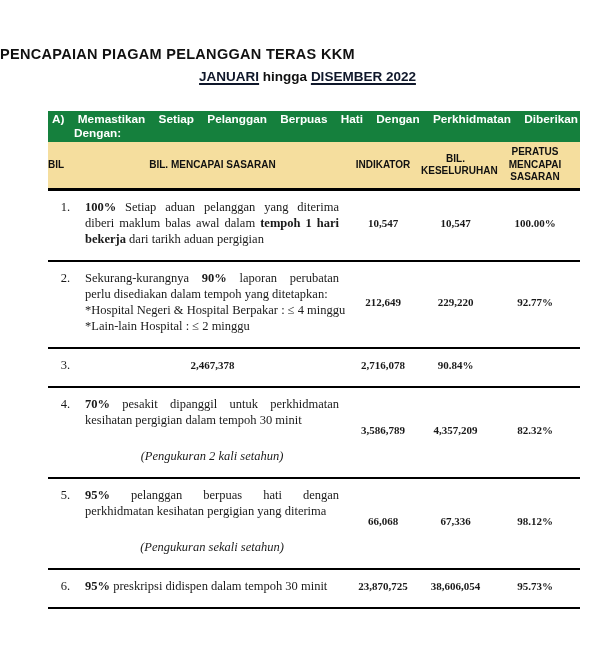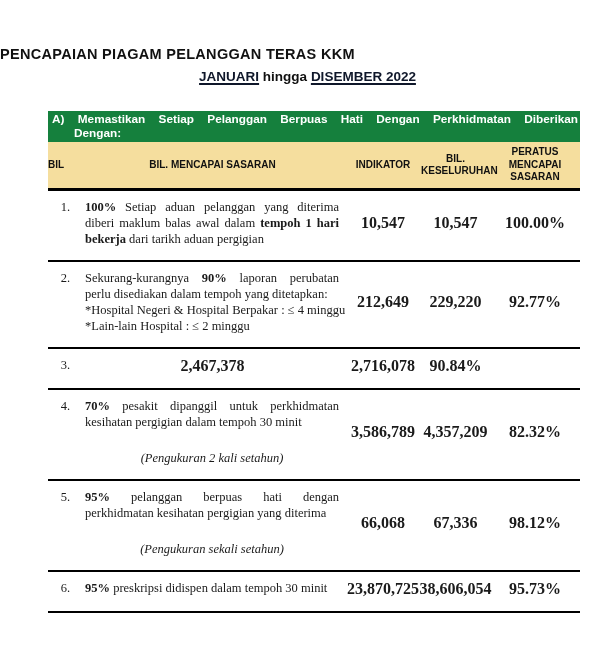--- a/index.html
+++ b/index.html
@@ -62,21 +62,21 @@
     text-align:right; padding-right:10px;
     font-size:12.5px; line-height:16px;
   }
   .cell-ind { padding:0 6px 0 5px; font-size:12.5px; line-height:16px; }
   .cell-ind .ind-text { text-align:justify; }
   .cell-ind .extra { white-space:nowrap; }
   .cell-ind .note { text-align:center; font-style:italic; margin-top:20px; }
   .cell-ind .b { font-weight:bold; }
   .cell-num {
     display:flex; align-items:center; justify-content:center;
-    font-size:16px; font-weight:bold;
+    font-size:11px; font-weight:bold;
   }
 </style>
 </head>
 <body>
 
 <div class="page">
 
   <div class="doc-title">PENCAPAIAN PIAGAM PELANGGAN TERAS KKM</div>
 
   <div class="doc-subtitle">

